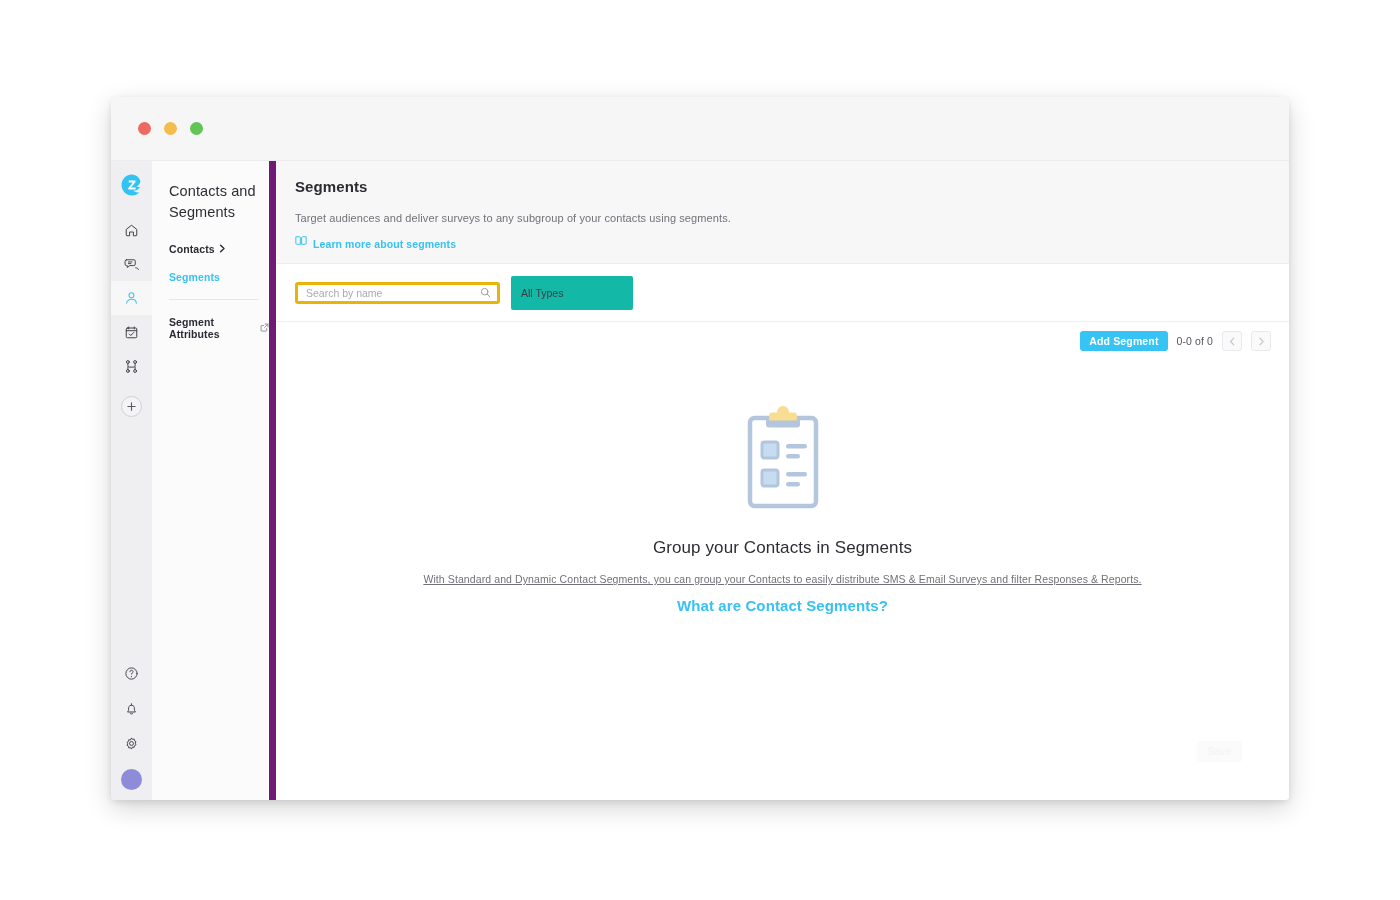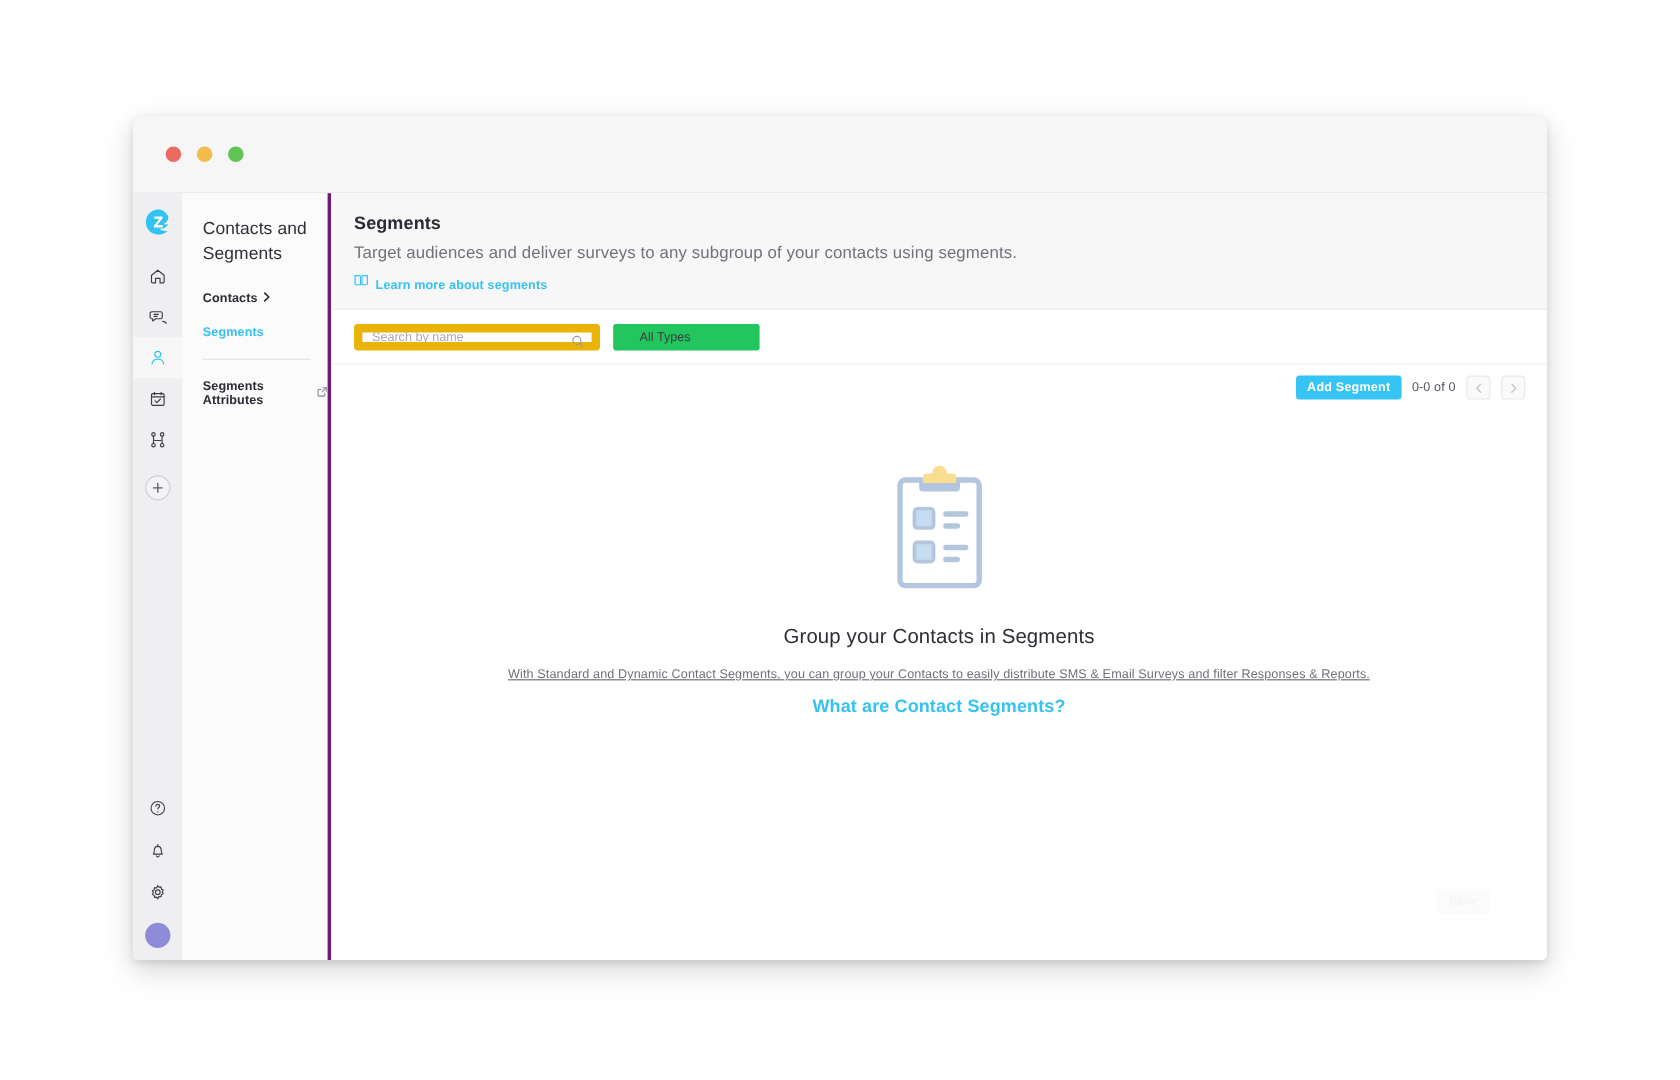--- a/index.html
+++ b/index.html
@@ -99,21 +99,21 @@
     width: 21px; height: 21px; border-radius: 50%;
     background: #8e8cd8;
     margin-top: 4px;
   }
 
   
   .subnav {
     width: 124px;
     min-width: 124px;
     background: #fbfbfc;
-    border-right: 3px solid #701a75;
+    border-right: 7px solid #701a75;
     padding: 20px 0 0 17px;
   }
   .subnav-title {
     font-size: 14.5px;
     color: #2e2e35;
     line-height: 1.45;
     letter-spacing: .1px;
     width: 98px;
     margin-bottom: 20px;
   }
@@ -144,23 +144,23 @@
     border-bottom: 1px solid #ededef;
     padding: 17px 0 13px 19px;
   }
   .page-title {
     font-size: 15px;
     font-weight: bold;
     color: #2b2b33;
     letter-spacing: .1px;
   }
   .page-sub {
-    font-size: 14px;
+    font-size: 11px;
     color: #71717b;
-    margin-top: 7px;
+    margin-top: 17px;
     letter-spacing: .1px;
   }
   .learn-row {
     display: flex; align-items: flex-end; gap: 6px;
     margin-top: 8px;
   }
   .learn-link {
     font-size: 10.5px;
     color: #36c2f2;
     font-weight: bold;
@@ -169,42 +169,42 @@
 
   
   .filter-bar {
     display: flex; align-items: center; gap: 11px;
     padding: 12px 0 11px 19px;
     border-bottom: 1px solid #efeff1;
   }
   .search-box {
     width: 205px;
     height: 22px;
-    border: 7px solid #eab308;
+    border: 3px solid #eab308;
     border-radius: 3px;
-    display: flex; 
+    display: flex; align-items: center;
     padding: 0 6px 0 8px;
     background: #fff;
   }
   .search-box input {
     border: none; outline: none;
     flex: 1;
     font-size: 10.5px;
     color: #3b3b43;
     font-family: "Liberation Sans", sans-serif;
     background: transparent;
   }
   .search-box input::placeholder { color: #a9a9b3; }
   .type-chip {
     width: 122px;
-    height: 22px;
-    background: #22c55e;
+    height: 34px;
+    background: #14b8a6;
     border-radius: 2px;
     display: flex; align-items: center;
-    padding-left: 22px;
+    padding-left: 10px;
     font-size: 10.5px;
     color: #3b3b43;
   }
 
   
   .action-bar {
     display: flex; align-items: center; justify-content: flex-end;
     gap: 9px;
     padding: 9px 18px 0 0;
   }
@@ -398,21 +398,21 @@
           </span>
         </div>
 
         <div class="subnav-link accent">
           <span>Segments</span>
         </div>
 
         <div class="subnav-sep"></div>
 
         <div class="subnav-link">
-          <span>Segments Attributes</span>
+          <span>Segment Attributes</span>
           <span class="ext-ico">
             <svg width="9" height="9" viewBox="0 0 10 10" fill="none" stroke="currentColor" stroke-width="1" stroke-linecap="round" stroke-linejoin="round">
               <path d="M5.6 1.2H8.8v3.2"></path>
               <path d="M8.8 1.2 5.2 4.8"></path>
               <path d="M7.4 6.3v2.1a.6.6 0 0 1-.6.6H1.8a.6.6 0 0 1-.6-.6V3.4a.6.6 0 0 1 .6-.6h2.1"></path>
             </svg>
           </span>
         </div>
       </div>
 

